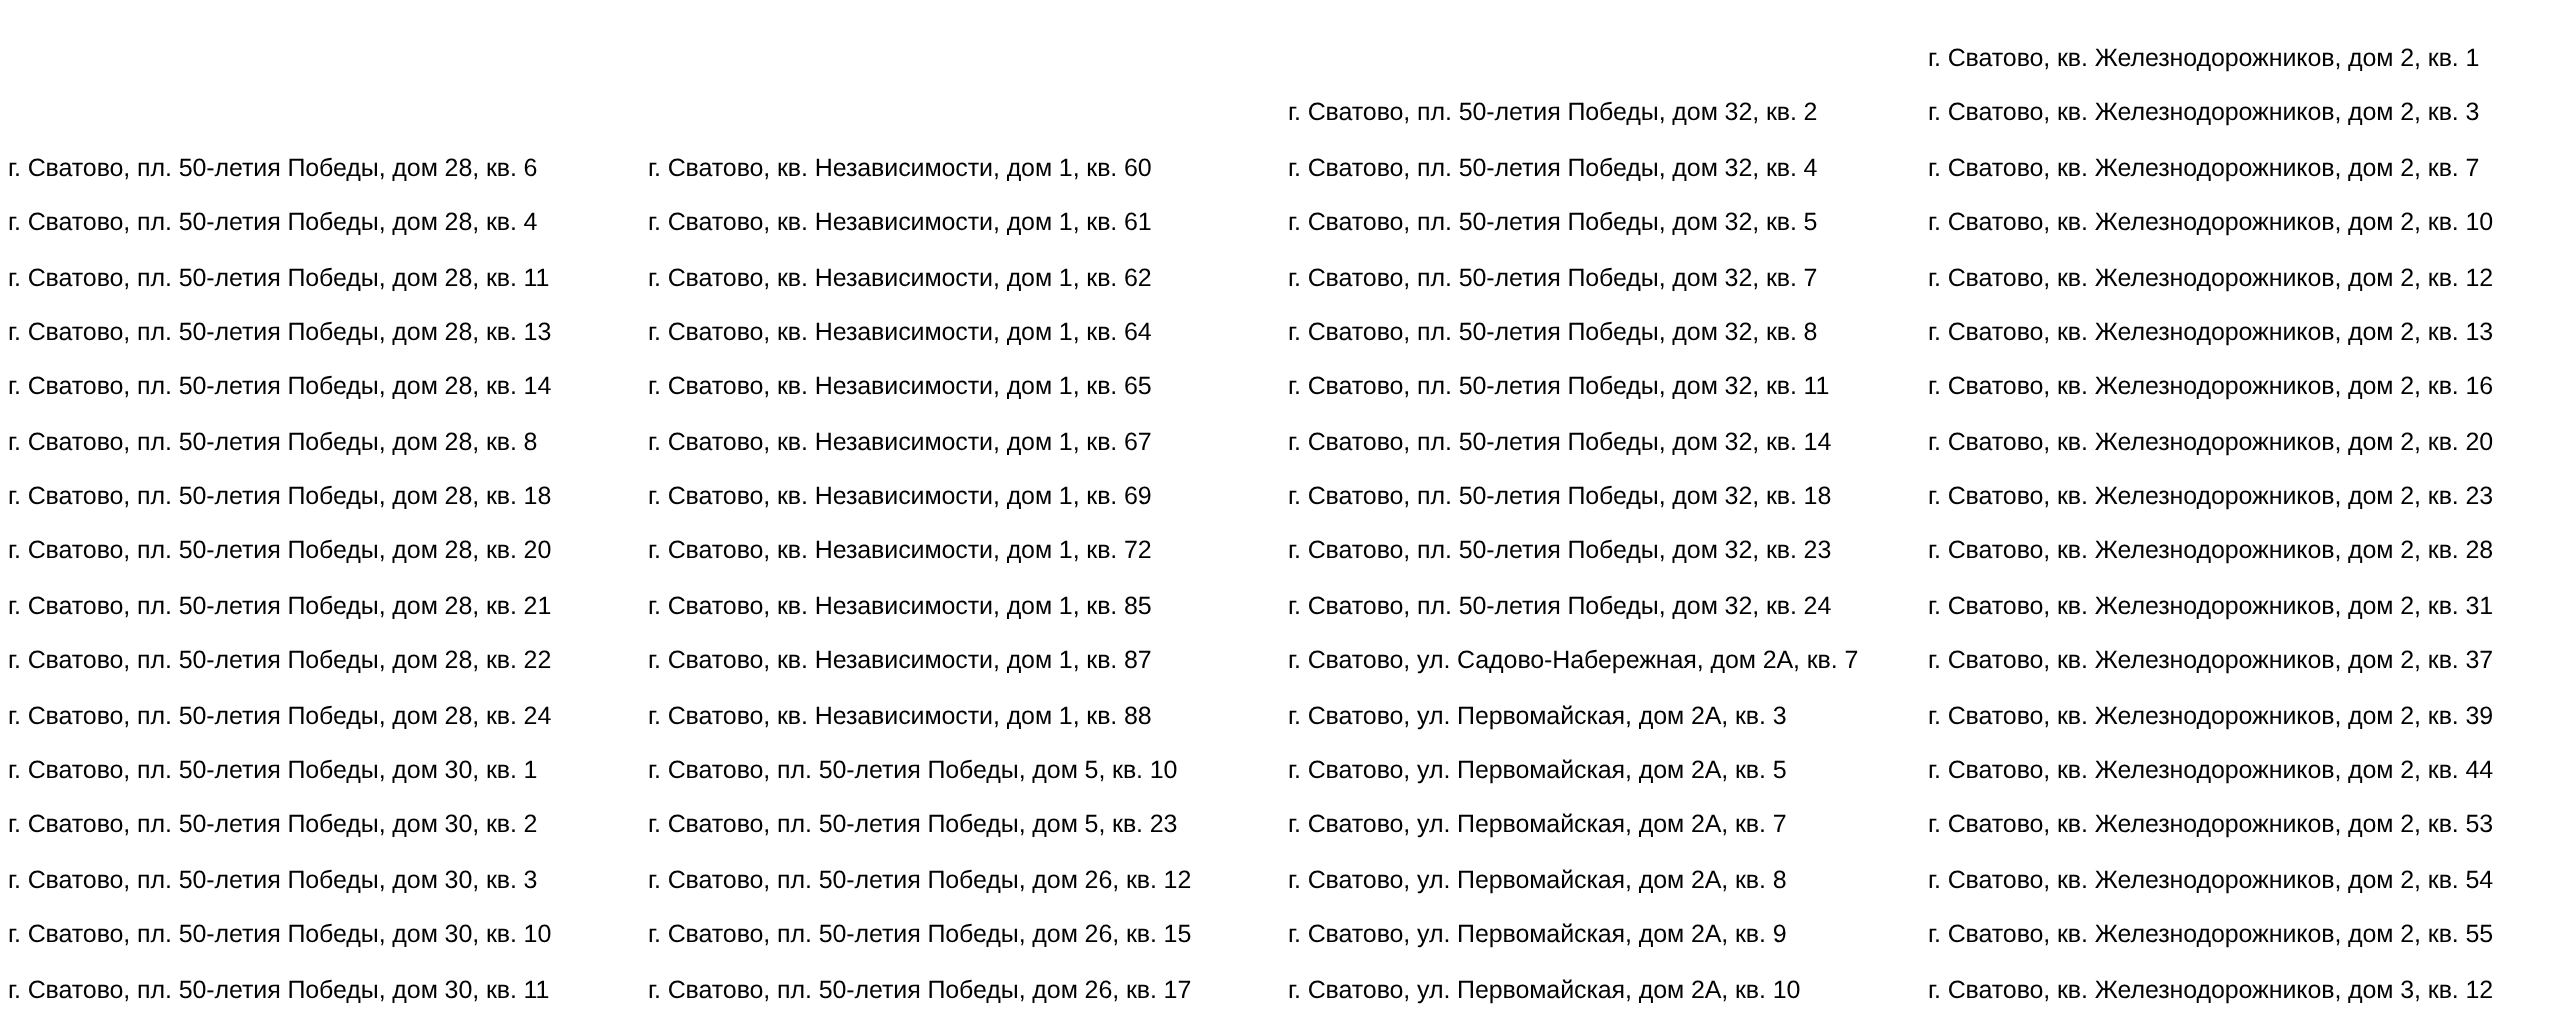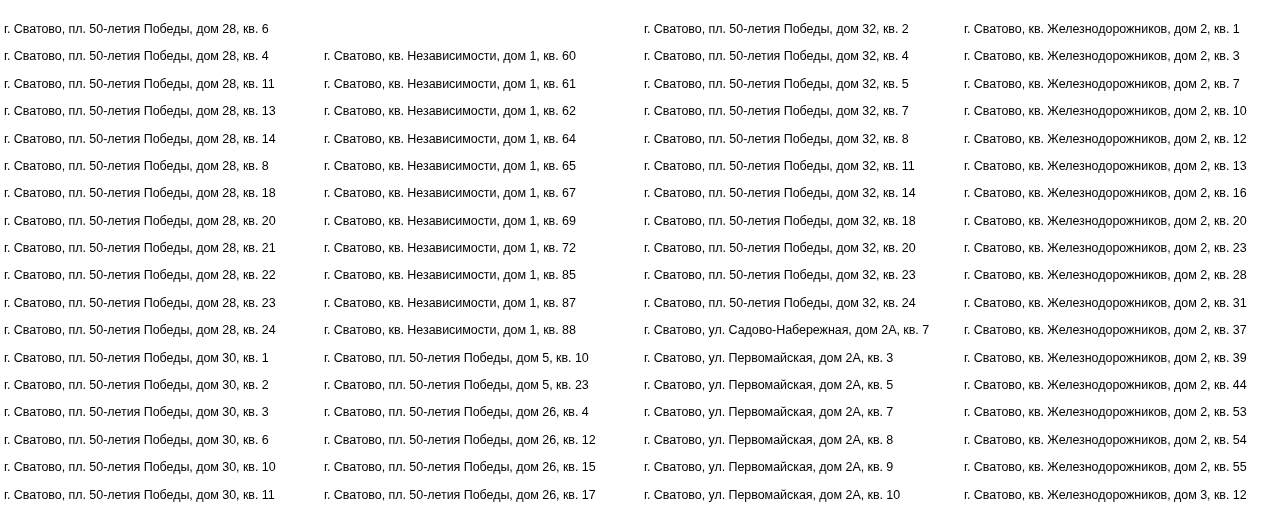--- a/index.html
+++ b/index.html
@@ -50,62 +50,58 @@
     <div class="cell">г. Сватово, пл. 50-летия Победы, дом 28, кв. 6</div>
     <div class="cell">г. Сватово, пл. 50-летия Победы, дом 28, кв. 4</div>
     <div class="cell">г. Сватово, пл. 50-летия Победы, дом 28, кв. 11</div>
     <div class="cell">г. Сватово, пл. 50-летия Победы, дом 28, кв. 13</div>
     <div class="cell">г. Сватово, пл. 50-летия Победы, дом 28, кв. 14</div>
     <div class="cell">г. Сватово, пл. 50-летия Победы, дом 28, кв. 8</div>
     <div class="cell">г. Сватово, пл. 50-летия Победы, дом 28, кв. 18</div>
     <div class="cell">г. Сватово, пл. 50-летия Победы, дом 28, кв. 20</div>
     <div class="cell">г. Сватово, пл. 50-летия Победы, дом 28, кв. 21</div>
     <div class="cell">г. Сватово, пл. 50-летия Победы, дом 28, кв. 22</div>
-    <div class="cell">г. Сватово, пл. 50-летия Победы, дом 28, кв. 23</div>
     <div class="cell">г. Сватово, пл. 50-летия Победы, дом 28, кв. 24</div>
     <div class="cell">г. Сватово, пл. 50-летия Победы, дом 30, кв. 1</div>
     <div class="cell">г. Сватово, пл. 50-летия Победы, дом 30, кв. 2</div>
     <div class="cell">г. Сватово, пл. 50-летия Победы, дом 30, кв. 3</div>
-    <div class="cell">г. Сватово, пл. 50-летия Победы, дом 30, кв. 6</div>
     <div class="cell">г. Сватово, пл. 50-летия Победы, дом 30, кв. 10</div>
     <div class="cell">г. Сватово, пл. 50-летия Победы, дом 30, кв. 11</div>
 
   </div>
 
   <div class="column col-2">
     <div class="cell">г. Сватово, кв. Независимости, дом 1, кв. 60</div>
     <div class="cell">г. Сватово, кв. Независимости, дом 1, кв. 61</div>
     <div class="cell">г. Сватово, кв. Независимости, дом 1, кв. 62</div>
     <div class="cell">г. Сватово, кв. Независимости, дом 1, кв. 64</div>
     <div class="cell">г. Сватово, кв. Независимости, дом 1, кв. 65</div>
     <div class="cell">г. Сватово, кв. Независимости, дом 1, кв. 67</div>
     <div class="cell">г. Сватово, кв. Независимости, дом 1, кв. 69</div>
     <div class="cell">г. Сватово, кв. Независимости, дом 1, кв. 72</div>
     <div class="cell">г. Сватово, кв. Независимости, дом 1, кв. 85</div>
     <div class="cell">г. Сватово, кв. Независимости, дом 1, кв. 87</div>
     <div class="cell">г. Сватово, кв. Независимости, дом 1, кв. 88</div>
     <div class="cell">г. Сватово, пл. 50-летия Победы, дом 5, кв. 10</div>
     <div class="cell">г. Сватово, пл. 50-летия Победы, дом 5, кв. 23</div>
-    <div class="cell">г. Сватово, пл. 50-летия Победы, дом 26, кв. 4</div>
     <div class="cell">г. Сватово, пл. 50-летия Победы, дом 26, кв. 12</div>
     <div class="cell">г. Сватово, пл. 50-летия Победы, дом 26, кв. 15</div>
     <div class="cell">г. Сватово, пл. 50-летия Победы, дом 26, кв. 17</div>
 
   </div>
 
   <div class="column col-3">
     <div class="cell">г. Сватово, пл. 50-летия Победы, дом 32, кв. 2</div>
     <div class="cell">г. Сватово, пл. 50-летия Победы, дом 32, кв. 4</div>
     <div class="cell">г. Сватово, пл. 50-летия Победы, дом 32, кв. 5</div>
     <div class="cell">г. Сватово, пл. 50-летия Победы, дом 32, кв. 7</div>
     <div class="cell">г. Сватово, пл. 50-летия Победы, дом 32, кв. 8</div>
     <div class="cell">г. Сватово, пл. 50-летия Победы, дом 32, кв. 11</div>
     <div class="cell">г. Сватово, пл. 50-летия Победы, дом 32, кв. 14</div>
     <div class="cell">г. Сватово, пл. 50-летия Победы, дом 32, кв. 18</div>
-    <div class="cell">г. Сватово, пл. 50-летия Победы, дом 32, кв. 20</div>
     <div class="cell">г. Сватово, пл. 50-летия Победы, дом 32, кв. 23</div>
     <div class="cell">г. Сватово, пл. 50-летия Победы, дом 32, кв. 24</div>
     <div class="cell">г. Сватово, ул. Садово-Набережная, дом 2А, кв. 7</div>
     <div class="cell">г. Сватово, ул. Первомайская, дом 2А, кв. 3</div>
     <div class="cell">г. Сватово, ул. Первомайская, дом 2А, кв. 5</div>
     <div class="cell">г. Сватово, ул. Первомайская, дом 2А, кв. 7</div>
     <div class="cell">г. Сватово, ул. Первомайская, дом 2А, кв. 8</div>
     <div class="cell">г. Сватово, ул. Первомайская, дом 2А, кв. 9</div>
     <div class="cell">г. Сватово, ул. Первомайская, дом 2А, кв. 10</div>
 

